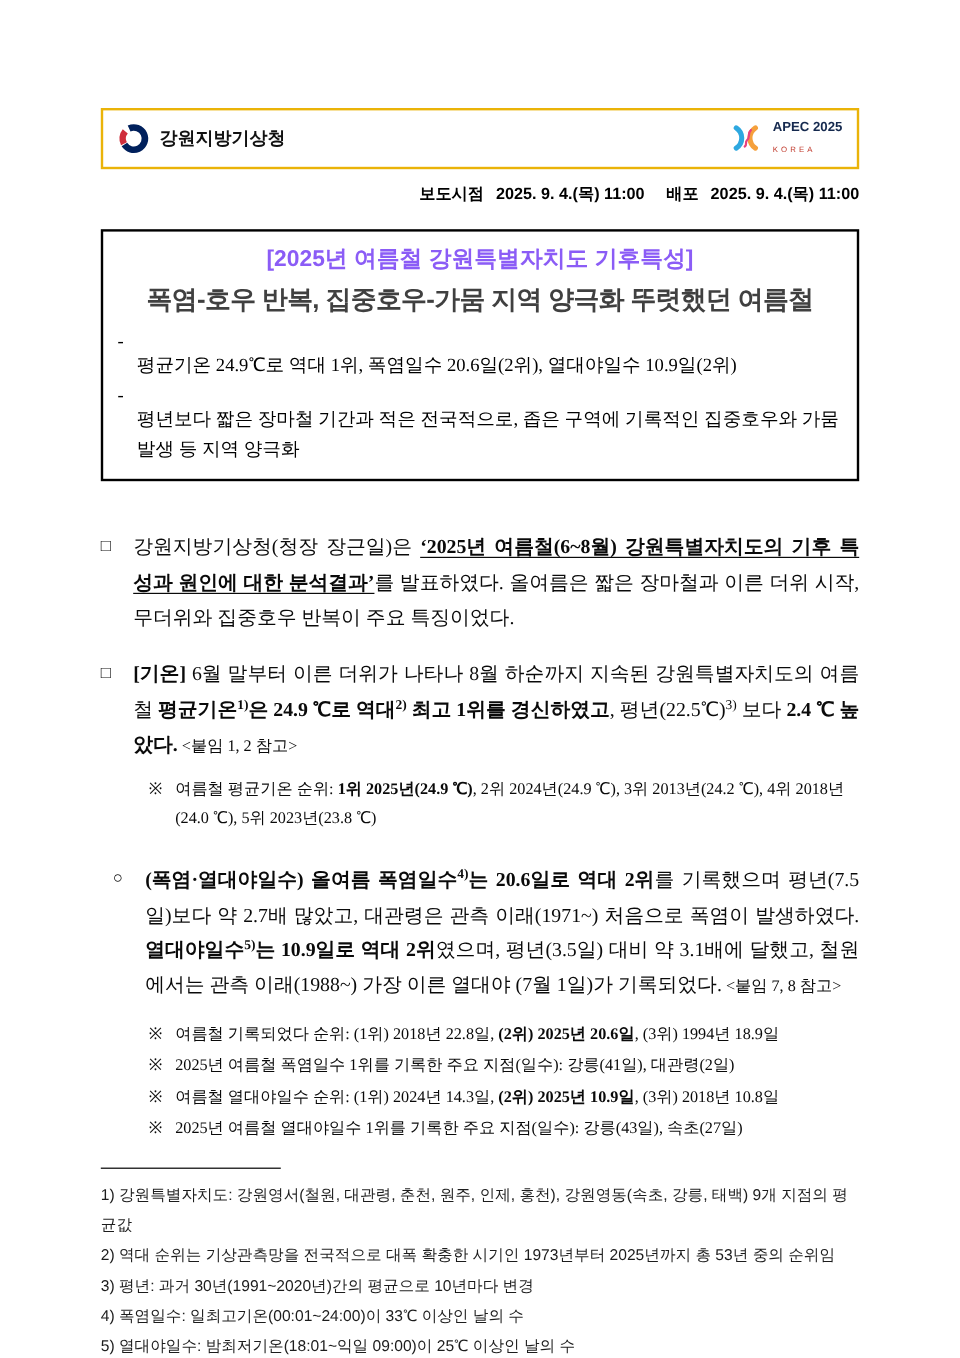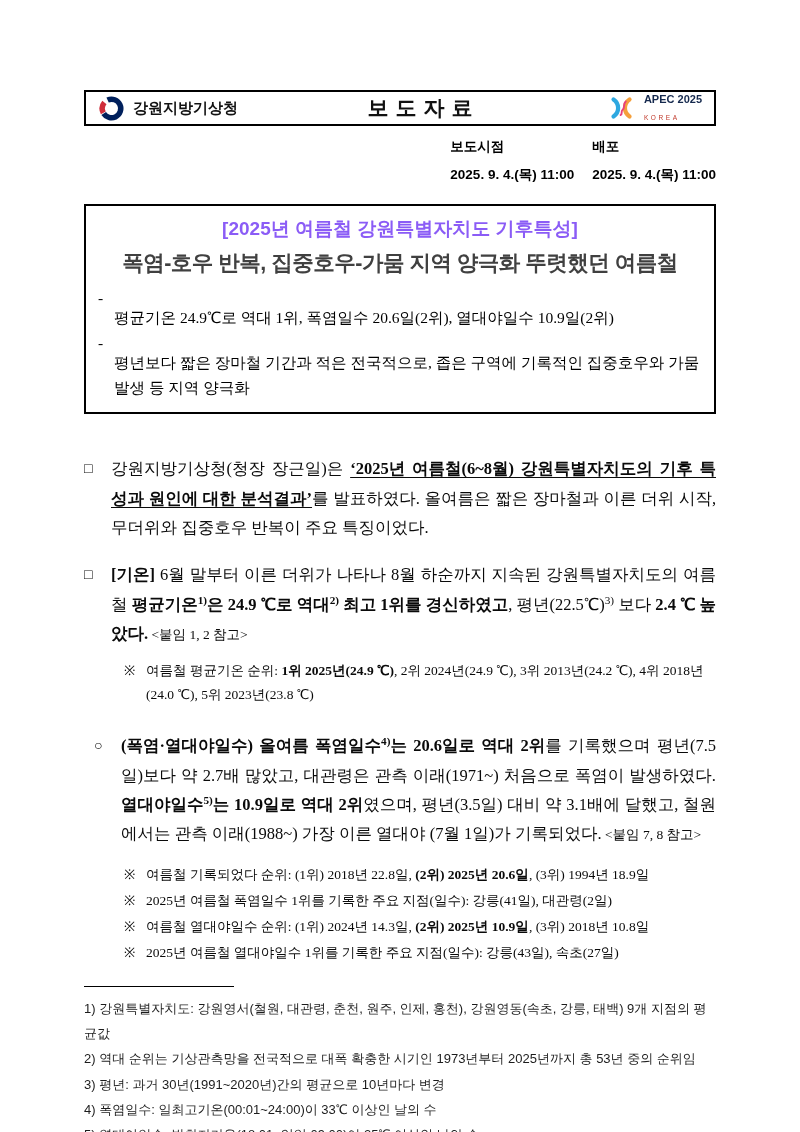--- a/index.html
+++ b/index.html
@@ -1,35 +1,35 @@
 <!DOCTYPE html>
 <html><head>
 <meta charset="utf-8">
 <style>
   * { margin:0; padding:0; box-sizing:border-box; }
   html,body { width:800px; height:1132px; background:#ffffff; overflow:hidden; }
   body { font-family:"Liberation Serif", serif; color:#111; }
   .page { width:800px; height:1132px; padding:90px 84px 0 84px; }
 
   
-  .header-box { border:2px solid #000000; height:36px; display:flex; align-items:center;
+  .header-box { border:2px solid #eab308; height:51px; display:flex; align-items:center;
     justify-content:space-between; padding:0 12px; }
   .hb-left { display:flex; align-items:center; gap:8px; width:210px; }
   .agency { font-family:"Liberation Sans", sans-serif; font-weight:bold; font-size:15px; color:#111; }
   .doc-type { font-family:"Liberation Serif", serif; font-weight:bold; font-size:21px;
     letter-spacing:7px; text-indent:7px; text-align:center; flex:1; }
   .hb-right { width:170px; display:flex; align-items:center; justify-content:flex-end; gap:6px; }
   .apec-text { display:flex; flex-direction:column; line-height:1.05;gap:10px; }
   .apec-name { font-family:"Liberation Sans", sans-serif; font-weight:bold; font-size:11px; color:#15294e; }
   .apec-country { font-family:"Liberation Sans", sans-serif; font-size:6.5px; letter-spacing:2.6px; color:#c0392b; }
 
   
   .release { margin-top:12px; display:flex; justify-content:flex-end; gap:18px;
     font-family:"Liberation Sans", sans-serif; font-weight:bold; font-size:13.5px; color:#000; }
-  .release .grp { display:flex; gap:10px;flex-direction:column; }
+  .release .grp { display:flex; gap:10px; }
 
   
   .headline-box { margin-top:20px; border:2px solid #000; padding:10px 12px 12px 12px; }
   .hl-sub { text-align:center; font-family:"Liberation Sans", sans-serif; font-weight:bold;
     font-size:19px; color:#8b5cf6; }
   .hl-title { text-align:center; font-family:"Liberation Sans", sans-serif; font-weight:bold;
     font-size:21.5px; margin-top:6px; color:#404040; letter-spacing:-0.5px; }
   .hl-bullets { margin-top:9px; }
   .hl-bullet { display:flex; font-size:15.5px; line-height:1.6; color:#000; }
   .hl-bullet .dash { width:16px; flex-shrink:0; }
@@ -71,21 +71,20 @@
   <div class="header-box">
     <div class="hb-left">
       <span>
         <svg width="27" height="27" viewBox="0 0 32 32">
           <circle cx="16" cy="16" r="11" fill="none" stroke="#00205c" stroke-width="6.5" stroke-dasharray="50 19.1" transform="rotate(-115 16 16)"></circle>
           <circle cx="16" cy="16" r="11" fill="none" stroke="#cf2e3c" stroke-width="6.5" stroke-dasharray="13 56.1" transform="rotate(152 16 16)"></circle>
         </svg>
       </span>
       <span class="agency">강원지방기상청</span>
     </div>
-    <div class="doc-type">보도자료</div>
     <div class="hb-right">
       <span>
         <svg width="32" height="26" viewBox="0 0 34 26">
           <path d="M8 4 C14.5 8.5 14.5 17.5 8 22" fill="none" stroke="#2ea8e0" stroke-width="4.5" stroke-linecap="round"></path>
           <path d="M25 4 C18.5 8.5 18.5 17.5 25 22" fill="none" stroke="#f5a03c" stroke-width="4.5" stroke-linecap="round"></path>
           <path d="M21 6 C17.5 9 21 12 17.5 15 C15.5 17 18 19 15.5 20.5" fill="none" stroke="#e8417e" stroke-width="2" stroke-linecap="round"></path>
         </svg>
       </span>
       <span class="apec-text">
         <span class="apec-name">APEC 2025</span>

